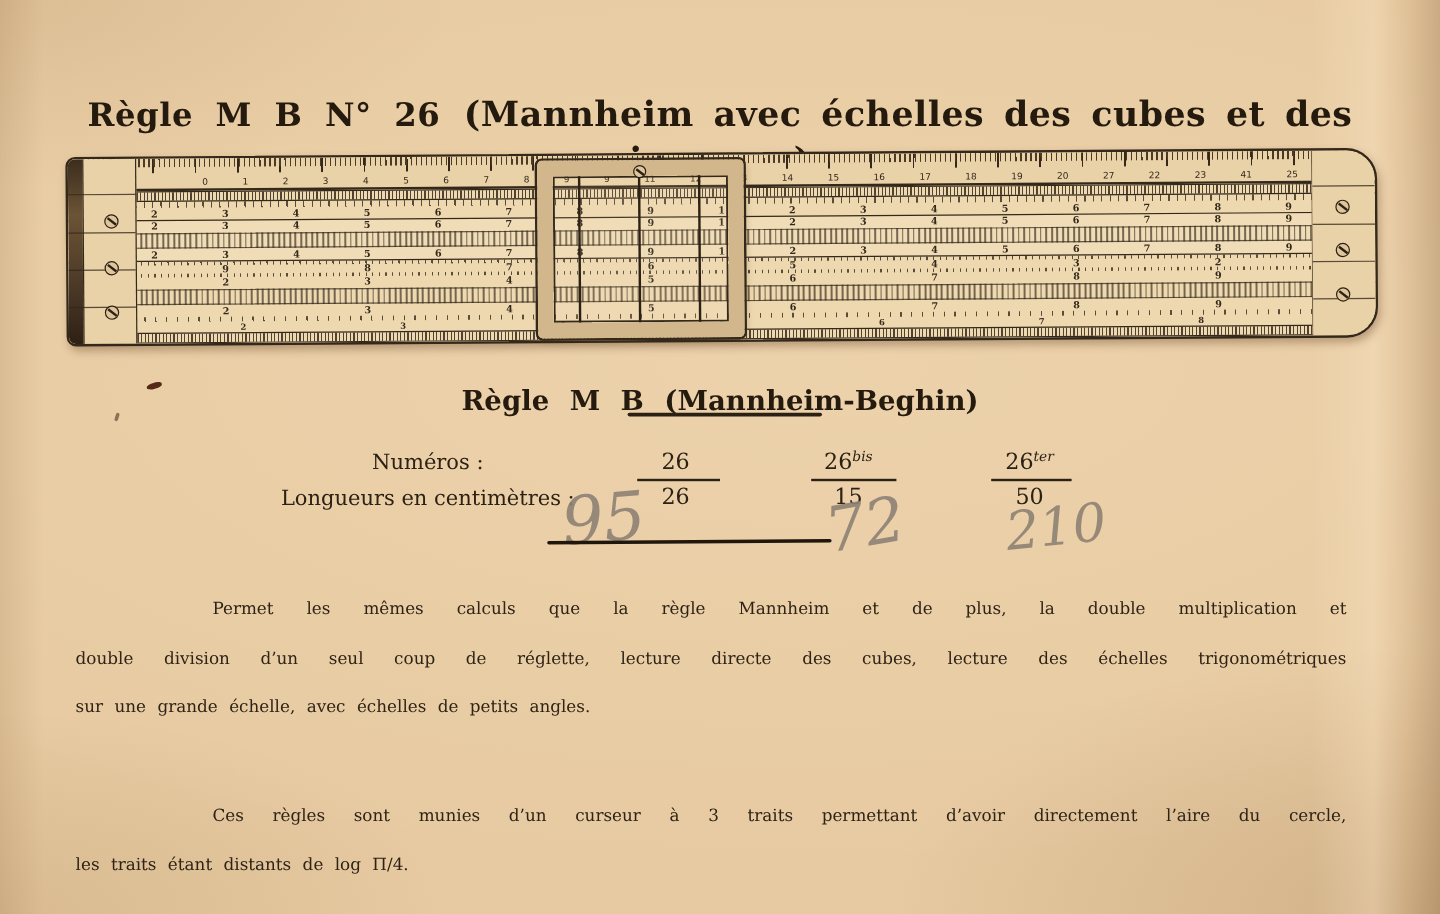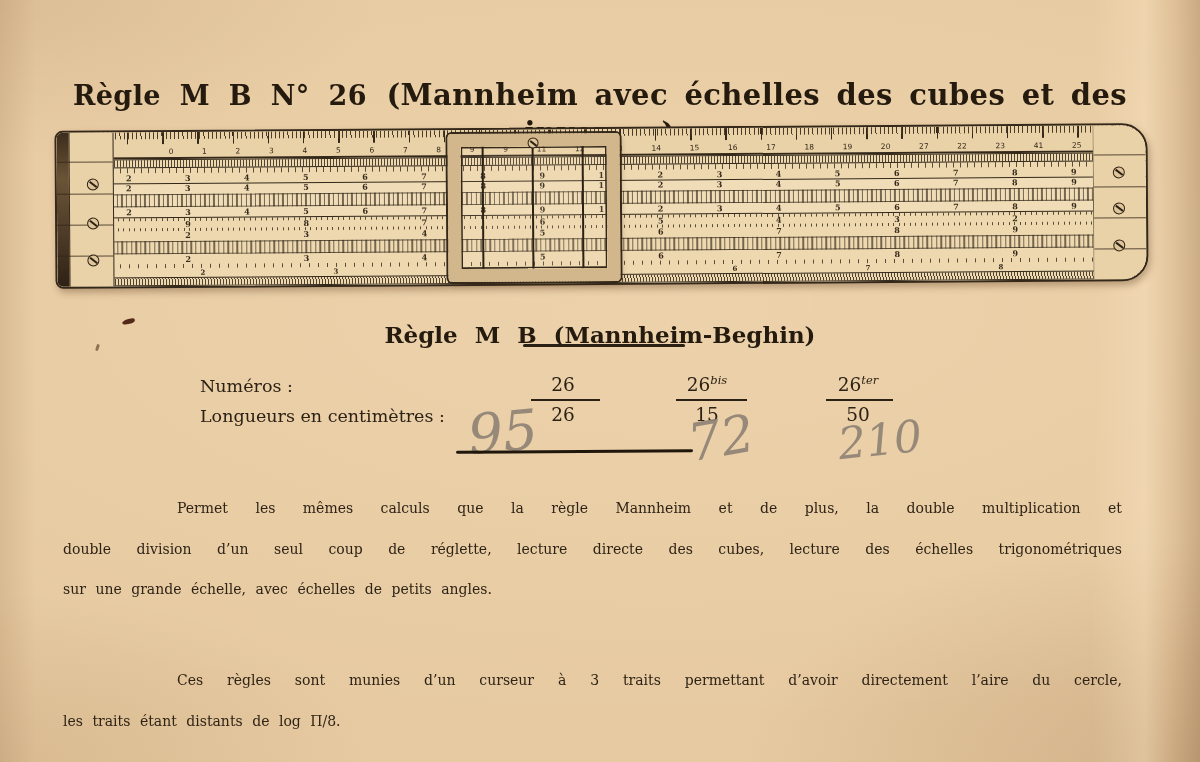--- a/index.html
+++ b/index.html
@@ -65,21 +65,21 @@
   .sr-cursor{position:absolute;left:393px;top:6px;width:172px;height:148px;box-sizing:border-box;
     border:13px solid #d2b78c;border-radius:4px;background:rgba(245,228,195,.10);
     box-shadow:0 0 0 2px #33281a, inset 0 0 0 1.6px #33281a, 2px 3px 5px rgba(80,50,20,.25);}
   .hairline{position:absolute;top:0;bottom:0;width:1.6px;background:#2c2115;}
   #hl1{left:21px;}#hl2{left:71px;}#hl3{left:121px;}
   .cursor-screw{left:50%;margin-left:-6px;top:-9px;width:11px;height:11px;}
   
   .section-title{position:absolute;top:302px;left:0;right:0;text-align:center;font-size:23px;font-weight:bold;word-spacing:9px;color:#241a0e;}
   .section-rule{position:absolute;top:344px;left:50%;margin-left:-77px;width:162px;height:3px;background:#2a2013;border-radius:2px;}
   
-  .tbl-label{position:absolute;left:200px;width:313px;text-align:left;font-size:17.5px;color:#2b2114;}
+  .tbl-label{position:absolute;left:200px;width:313px;text-align:center;font-size:17.5px;color:#2b2114;}
   #lbl-numeros{top:376px;}
   #lbl-longueurs{top:406px;}
   .tbl-num,.tbl-len{position:absolute;width:120px;text-align:center;font-size:18.5px;color:#2b2114;}
   .tbl-num{top:373px;}
   .tbl-num sup{font-style:italic;font-size:11.5px;}
   .tbl-len{top:404px;}
   .c0{left:503px;}.c1{left:647px;}.c2{left:798px;}
   .tbl-rule{position:absolute;top:399px;height:2px;background:#2b2114;}
   #tr0{left:531px;width:69px;}#tr1{left:676px;width:71px;}#tr2{left:826px;width:67px;}
   .pencil{position:absolute;font-style:italic;color:#8f8274;font-family:"DejaVu Serif",serif;line-height:1;opacity:.9;}
@@ -325,18 +325,18 @@
   </div>
 
   <div class="para" id="para1">
     <div class="pline indent">Permet les mêmes calculs que la règle Mannheim et de plus, la double multiplication et</div>
     <div class="pline">double division d’un seul coup de réglette, lecture directe des cubes, lecture des échelles trigonométriques</div>
     <div class="pline last">sur une grande échelle, avec échelles de petits angles.</div>
   </div>
 
   <div class="para" id="para2">
     <div class="pline indent">Ces règles sont munies d’un curseur à 3 traits permettant d’avoir directement l’aire du cercle,</div>
-    <div class="pline last">les traits étant distants de log Π/8.</div>
+    <div class="pline last">les traits étant distants de log Π/4.</div>
   </div>
 
   <span class="speck" id="speck1"></span>
   <span class="speck" id="speck2"></span>
 </div>
 
 </body></html>

